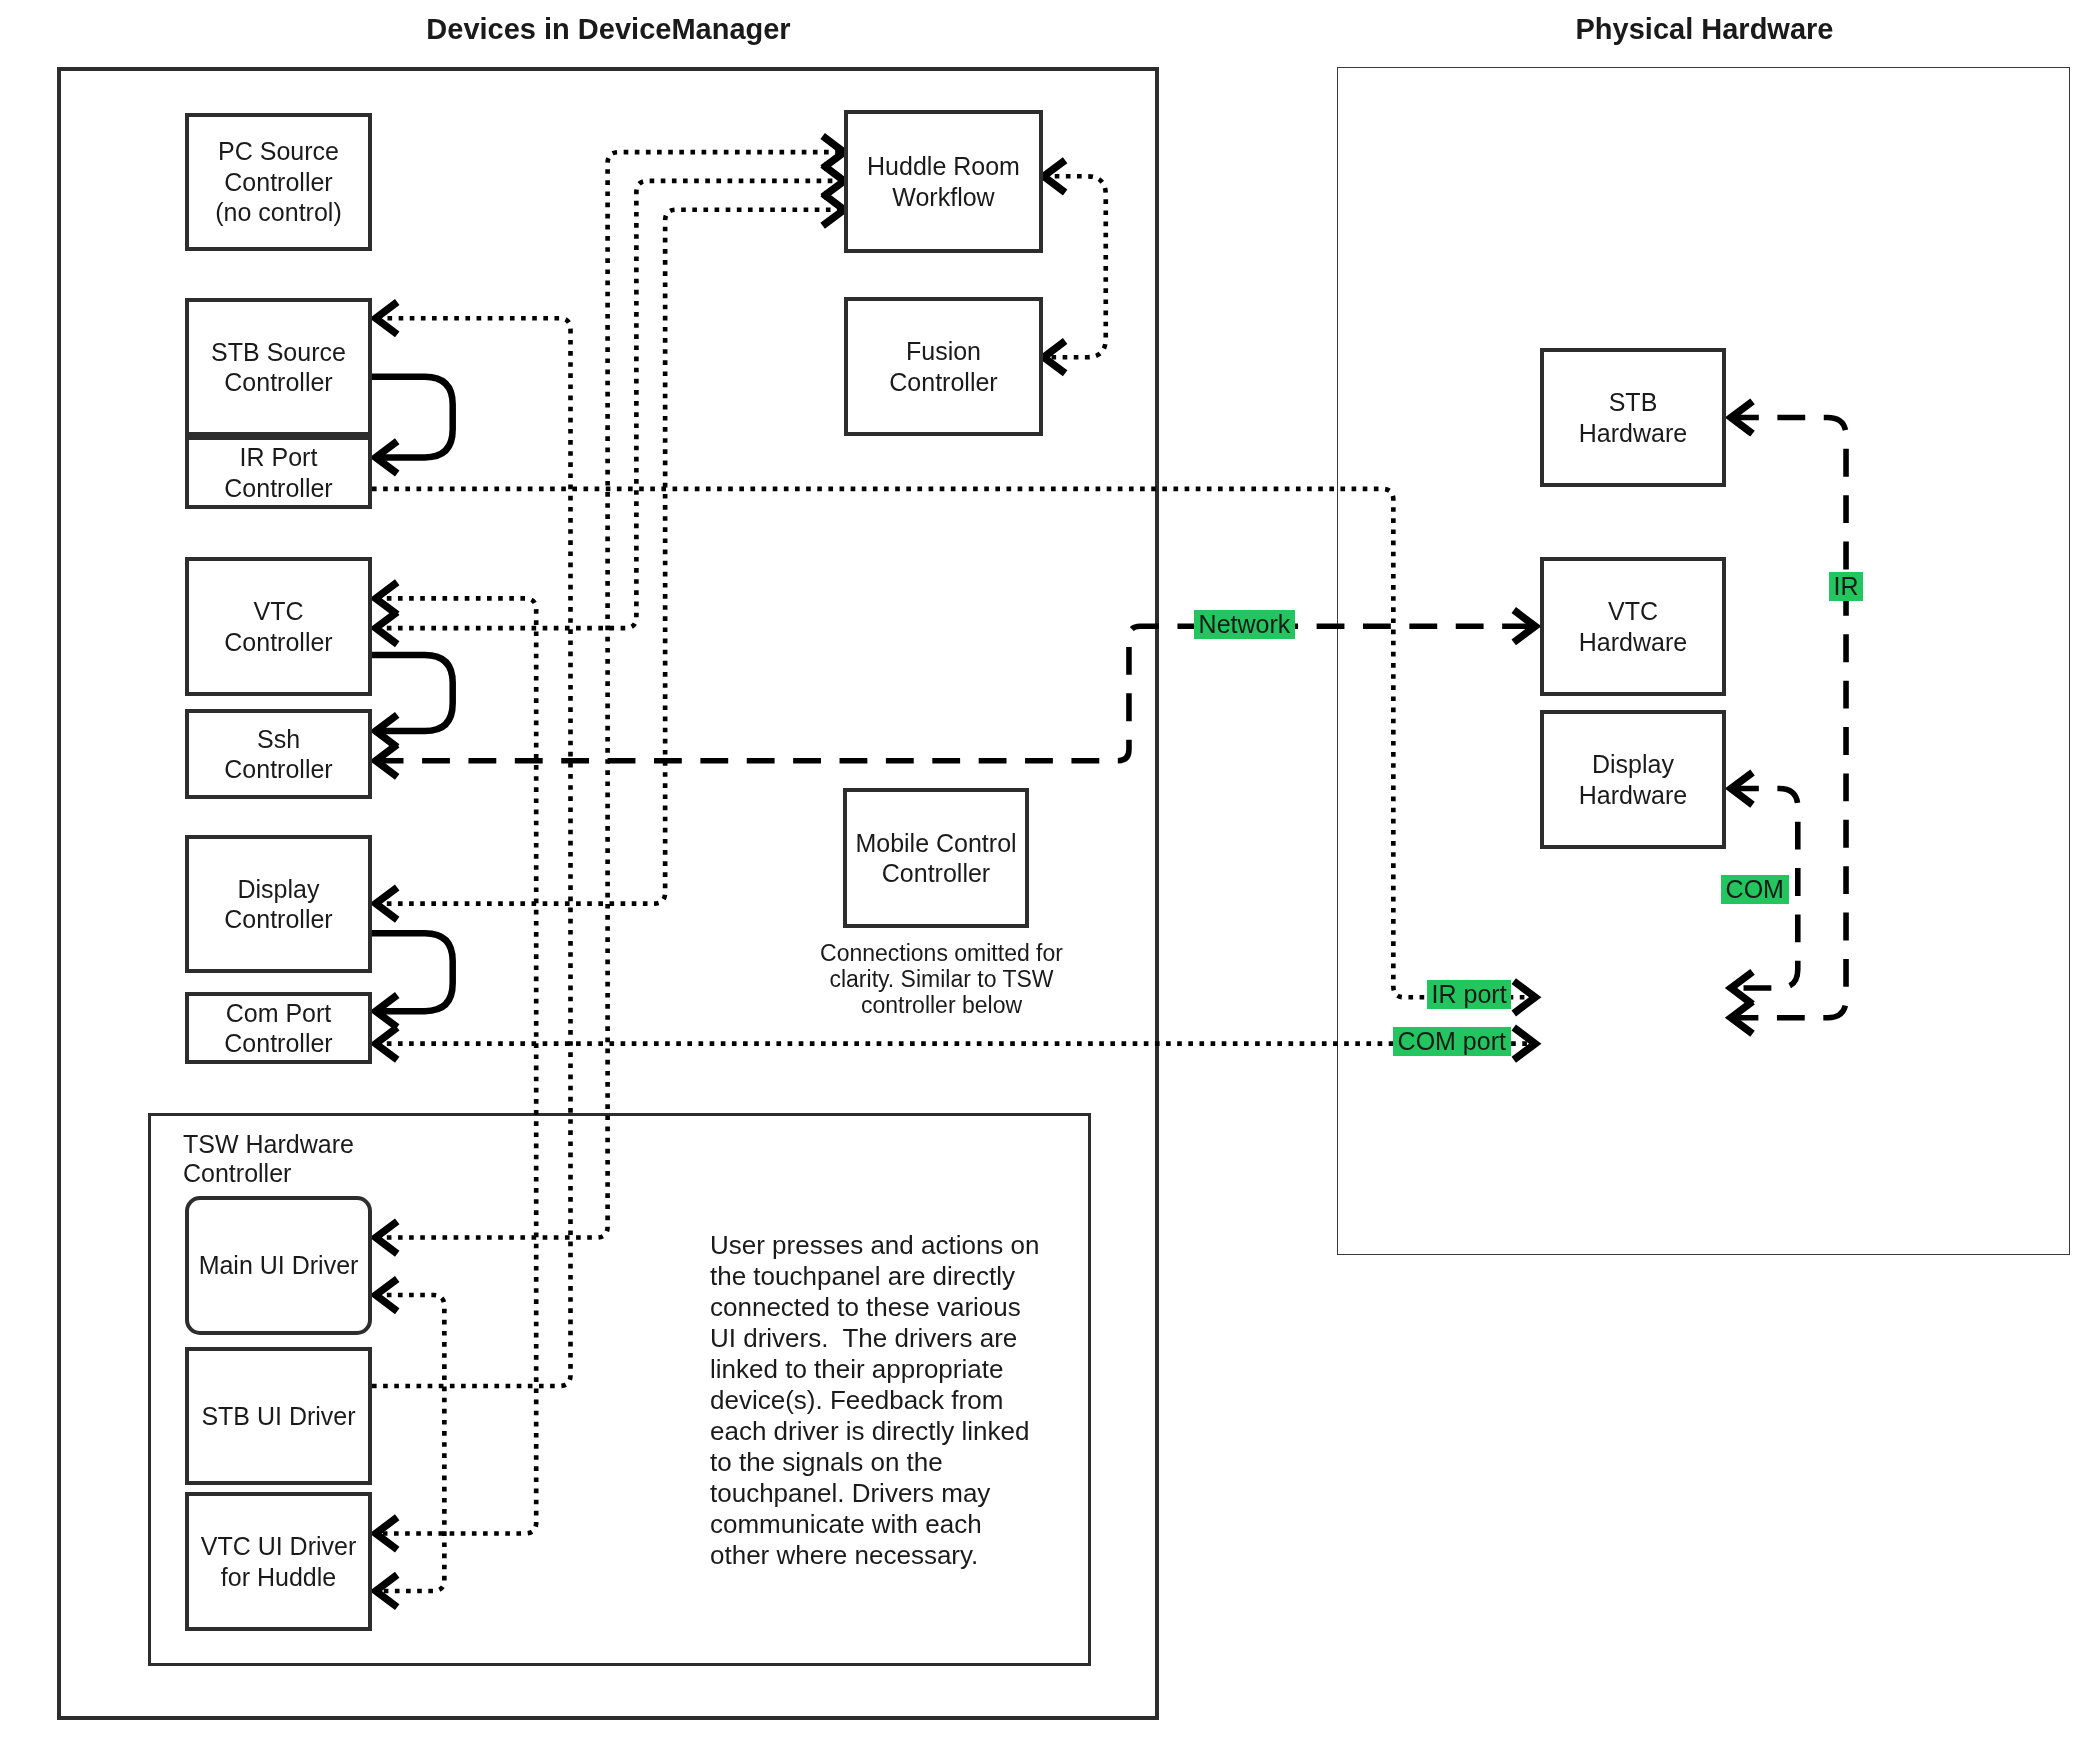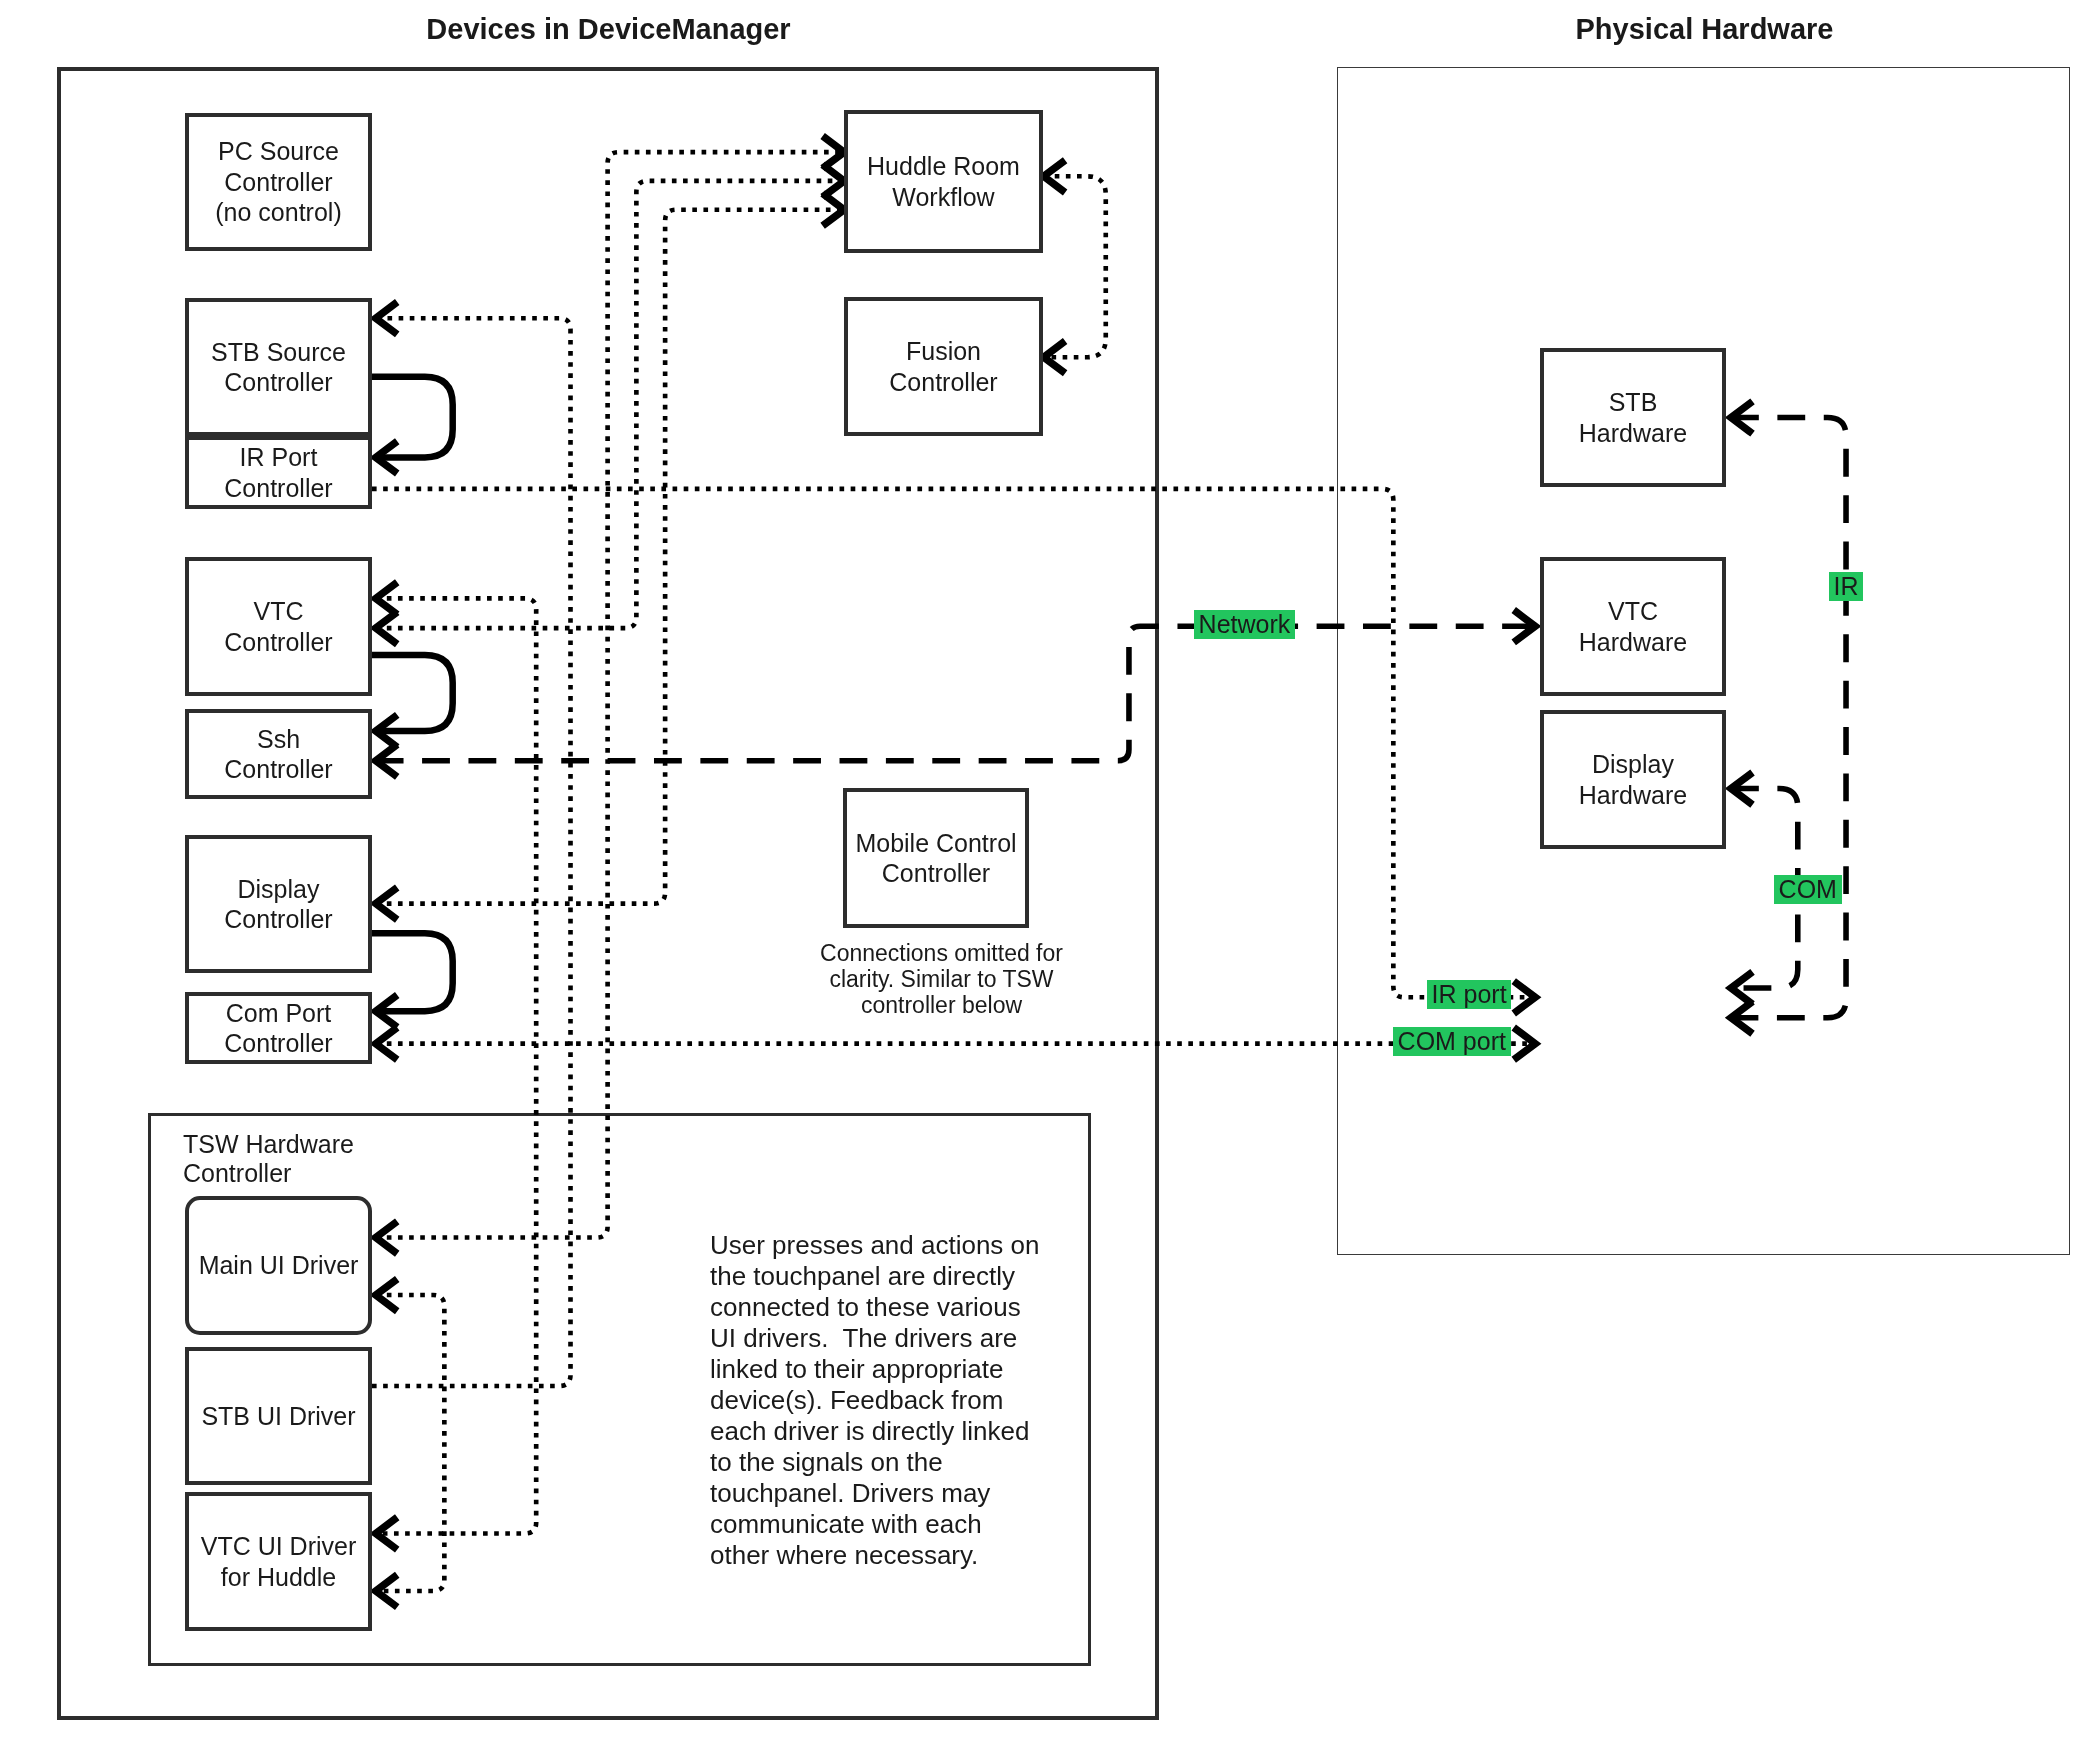--- a/index.html
+++ b/index.html
@@ -124,18 +124,18 @@
 
   <div class="box" style="left:1540px;top:348px;width:186px;height:139px;">STB
 Hardware</div>
   <div class="box" style="left:1540px;top:557px;width:186px;height:139px;">VTC
 Hardware</div>
   <div class="box" style="left:1540px;top:710px;width:186px;height:139px;">Display
 Hardware</div>
 
   <div class="inline-label" style="left:1194px;top:610px;">Network</div>
   <div class="inline-label" style="left:1829px;top:572px;">IR</div>
-  <div class="inline-label" style="left:1774px;top:875px;">COM</div>
+  <div class="inline-label" style="left:1721px;top:875px;">COM</div>
   <div class="inline-label" style="left:1427px;top:980px;">IR port</div>
   <div class="inline-label" style="left:1393px;top:1027px;">COM port</div>
 
 </div>
 
 
 </body></html>

